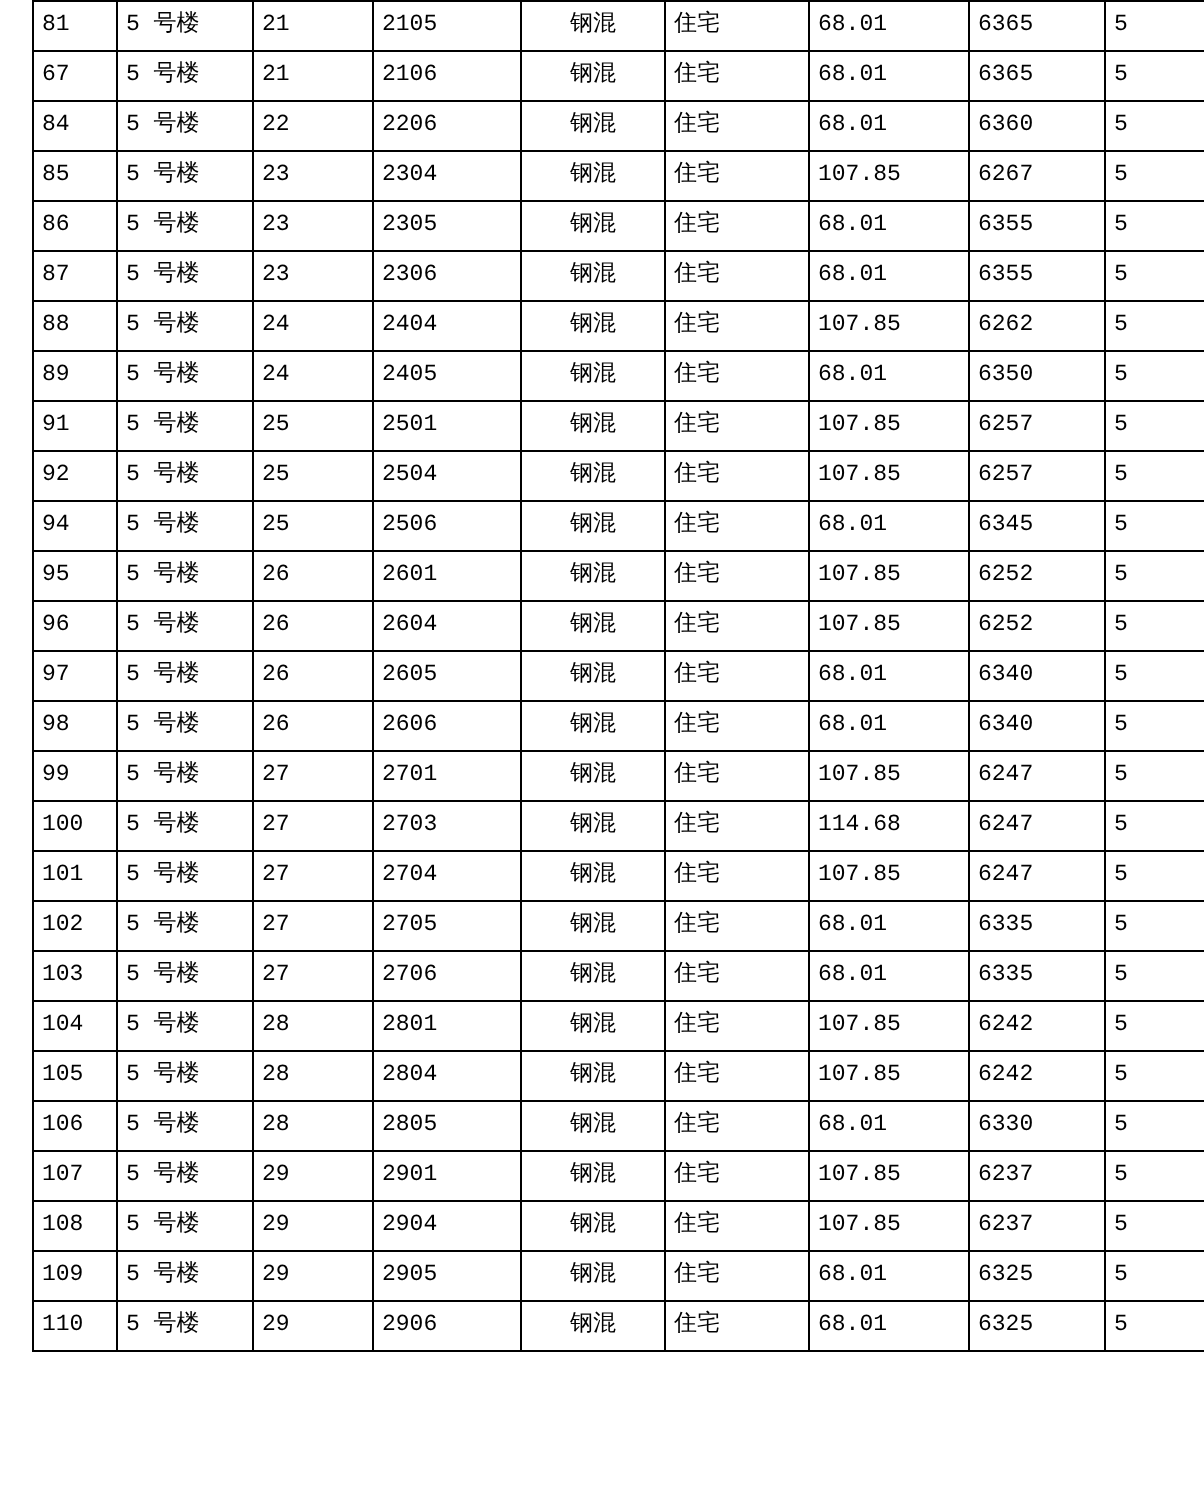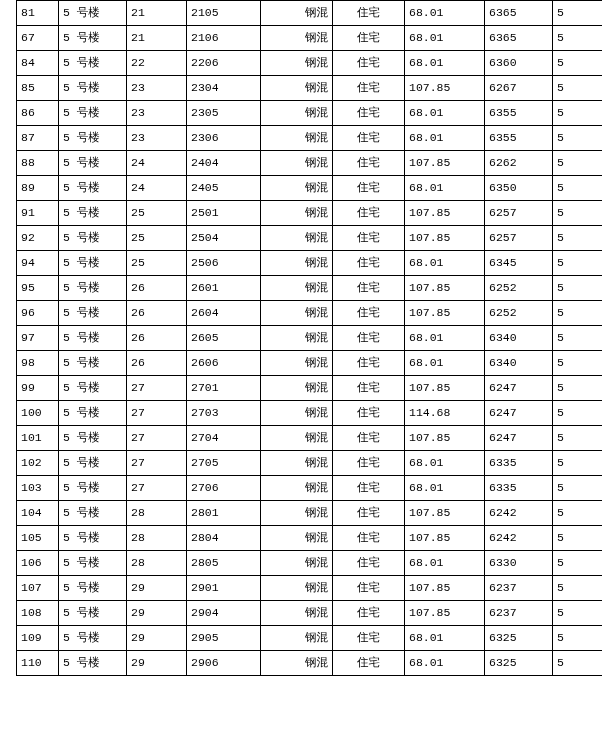--- a/index.html
+++ b/index.html
@@ -44,22 +44,22 @@
   col.c4 { width: 72px; }
   col.c5 { width: 72px; }
   col.c6 { width: 80px; }
   col.c7 { width: 68px; }
   col.c8 { width: 58px; }
 
   td.num   { text-align: left; }
   td.bldg  { text-align: left; padding-left: 14px; }
   td.unit  { text-align: left; padding-left: 14px; }
   td.room  { text-align: left; padding-left: 14px; }
-  td.struct{ text-align: right; padding-left: 16px; }
-  td.usage { text-align: center; padding-left: 14px; }
+  td.struct{ text-align: center; padding-left: 16px; }
+  td.usage { text-align: left; padding-left: 14px; }
   td.area  { text-align: left; padding-left: 26px; }
   td.price { text-align: left; padding-left: 12px; }
   td.floors{ text-align: left; padding-left: 8px; }
 </style>
 </head>
 <body>
 
 <div id="sheet">
   <table class="grid">
     <colgroup>

